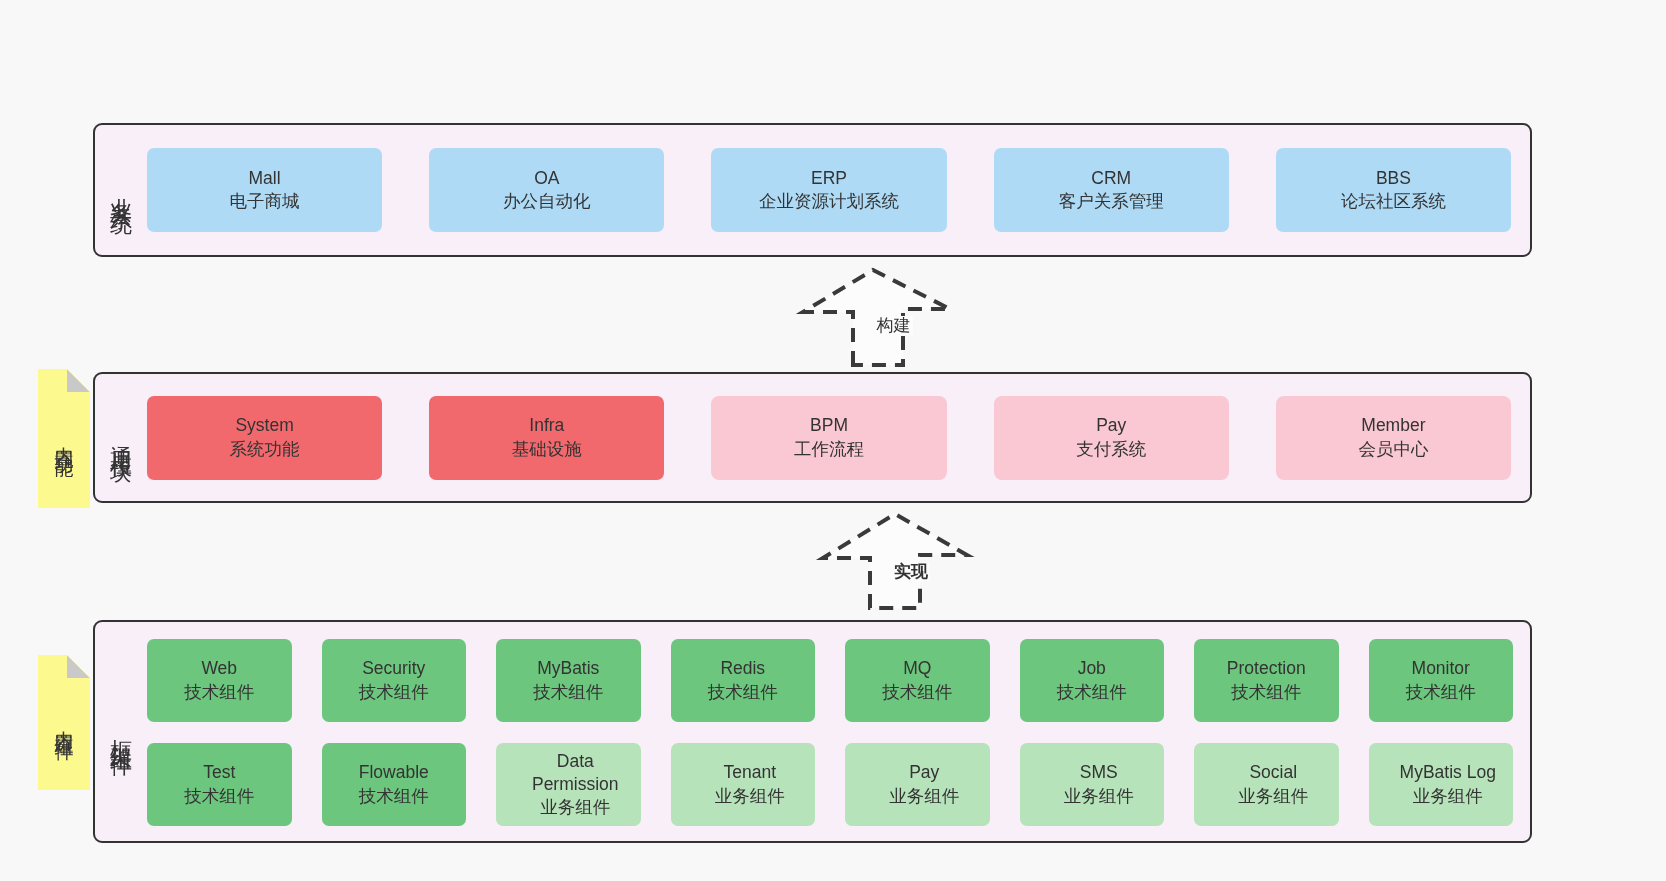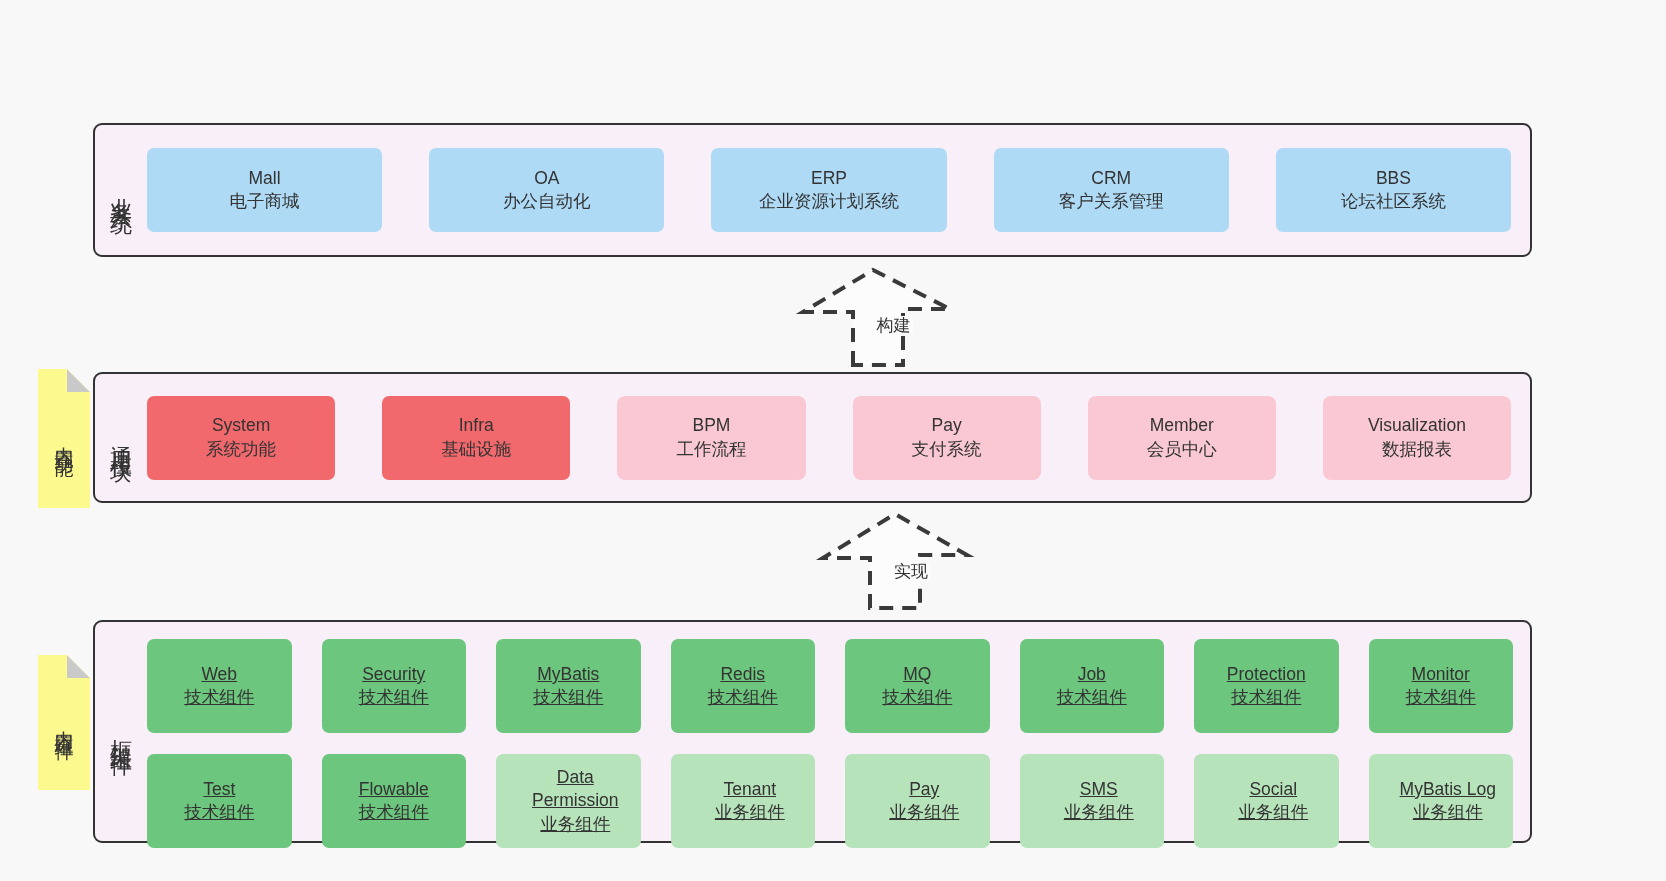--- a/index.html
+++ b/index.html
@@ -29,21 +29,21 @@
     font-size:22px;letter-spacing:5px;color:var(--text);
   }
   .row6{
     flex:1;display:flex;align-items:center;gap:47px;padding:0 19px 0 0;
   }
   .row6 .box{flex:1;height:84px;}
   .grid8{
     flex:1;display:grid;grid-template-columns:repeat(8,1fr);
     gap:21px 30px;padding:17px 17px 19px 0;align-items:stretch;
   }
-  .grid8 .box{height:94px;text-decoration:underline;}
+  .grid8 .box{height:83px;}
   .box{
     border-radius:7px;display:flex;flex-direction:column;justify-content:center;
     align-items:center;text-align:center;line-height:1.32;padding:2px 6px;
   }
   .box-title,.box-sub{font-size:17.5px;color:var(--text);}
   .blue{background:var(--blue);}
   .red{background:var(--red);}
   .pink{background:var(--pink);border-radius:8px;}
   .green{background:var(--green);}
   .green-light{background:var(--green-light);padding-left:20px;}
@@ -66,21 +66,21 @@
   .arrow path{
     fill:var(--arrow-fill);stroke:var(--arrow-stroke);
     stroke-width:4;stroke-dasharray:14 9;
   }
   .arrow-label{
     position:absolute;left:16px;top:52px;width:100%;text-align:center;
     font-size:17px;color:var(--text);
   }
   .arrow-label span{background:var(--arrow-fill);padding:0 2px;}
   .arrow-build{left:795px;top:262px;width:165px;height:108px;}
-  .arrow-impl{left:815px;top:508px;width:160px;height:105px;}
+  .arrow-impl{left:815px;top:508px;width:160px;height:105px;font-weight:bold;}
 </style>
 </head>
 <body>
 
 <div class="layer layer-1">
   <div class="layer-label">业务系统</div>
   <div class="row6">
     <div class="box blue">
       <div class="box-title">Mall</div>
       <div class="box-sub">电子商城</div>
@@ -131,24 +131,20 @@
       <div class="box-sub">工作流程</div>
     </div>
     <div class="box pink">
       <div class="box-title">Pay</div>
       <div class="box-sub">支付系统</div>
     </div>
     <div class="box pink">
       <div class="box-title">Member</div>
       <div class="box-sub">会员中心</div>
     </div>
-    <div class="box pink">
-      <div class="box-title">Visualization</div>
-      <div class="box-sub">数据报表</div>
-    </div>
   </div>
 </div>
 
 <div class="arrow arrow-impl">
   <svg viewBox="0 0 160 105">
     <path d="M55,100 L55,50 L8,50 L80,6 L152,47 L105,47 L105,100 Z"></path>
   </svg>
   <div class="arrow-label"><span>实现</span></div>
 </div>
 

